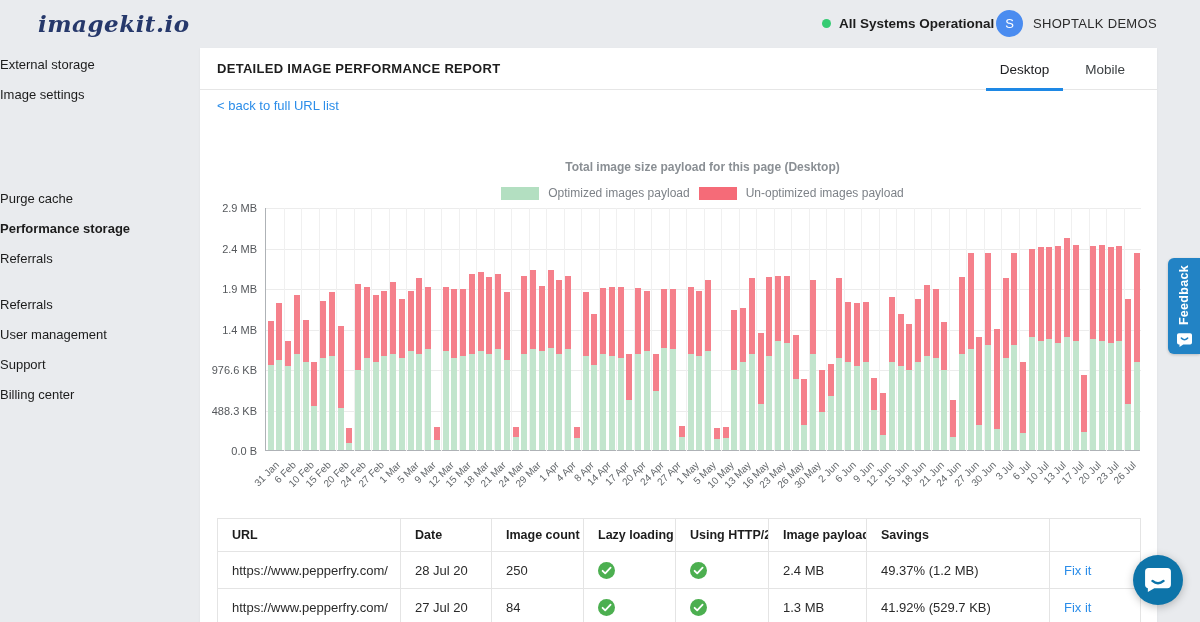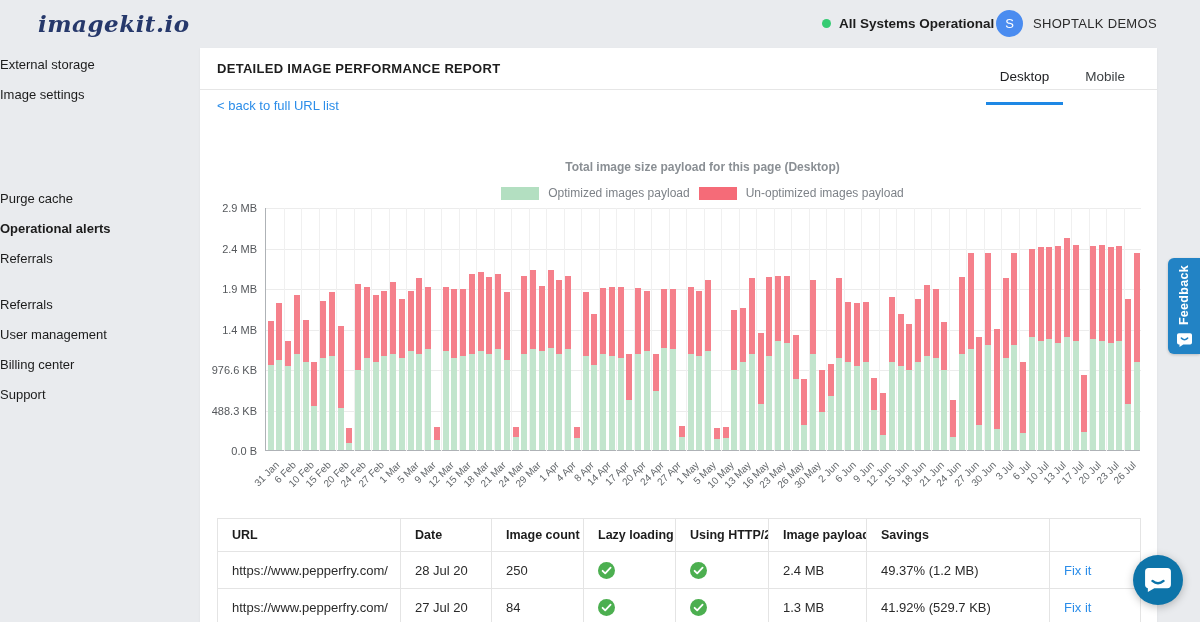--- a/index.html
+++ b/index.html
@@ -55,21 +55,21 @@
   .card-header {
     position:relative; height:42px; border-bottom:1px solid #e6e6e6;
     display:flex; align-items:center;
   }
   .report-title {
     padding-left:17px; font-size:13px; font-weight:bold;
     letter-spacing:.3px; color:#1d1d1d;
   }
   .tabs { position:absolute; right:14px; top:0; height:42px; display:flex; }
   .tab {
-    height:56px; padding:0 18px; display:flex; align-items:center;
+    height:42px; padding:0 18px; display:flex; align-items:center;
     font-size:13.5px; color:#3c4043; cursor:pointer; position:relative;
   }
   .tab.active { color:#202124; }
   .tab.active::after {
     content:""; position:absolute; left:4px; right:4px; bottom:-1px;
     height:3px; background:#1e88e5;
   }
   .back-link {
     position:absolute; left:17px; top:50px;
     font-size:13px; color:#2b8de9; cursor:pointer;
@@ -156,28 +156,28 @@
   <span class="account-name">SHOPTALK DEMOS</span>
 </div>
 
 <div class="sidebar">
   <div class="nav-group g0">
     <div class="nav-item">External storage</div>
     <div class="nav-item">Image settings</div>
   </div>
   <div class="nav-group g1">
     <div class="nav-item">Purge cache</div>
-    <div class="nav-item active">Operational alerts</div>
+    <div class="nav-item active">Performance storage</div>
     <div class="nav-item">Referrals</div>
   </div>
   <div class="nav-group g2">
     <div class="nav-item">Referrals</div>
     <div class="nav-item">User management</div>
+    <div class="nav-item">Support</div>
     <div class="nav-item">Billing center</div>
-    <div class="nav-item">Support</div>
   </div>
 </div>
 
 <div class="card">
   <div class="card-header">
     <div class="report-title">DETAILED IMAGE PERFORMANCE REPORT</div>
     <div class="tabs">
       <div class="tab active">Desktop</div>
       <div class="tab">Mobile</div>
     </div>

